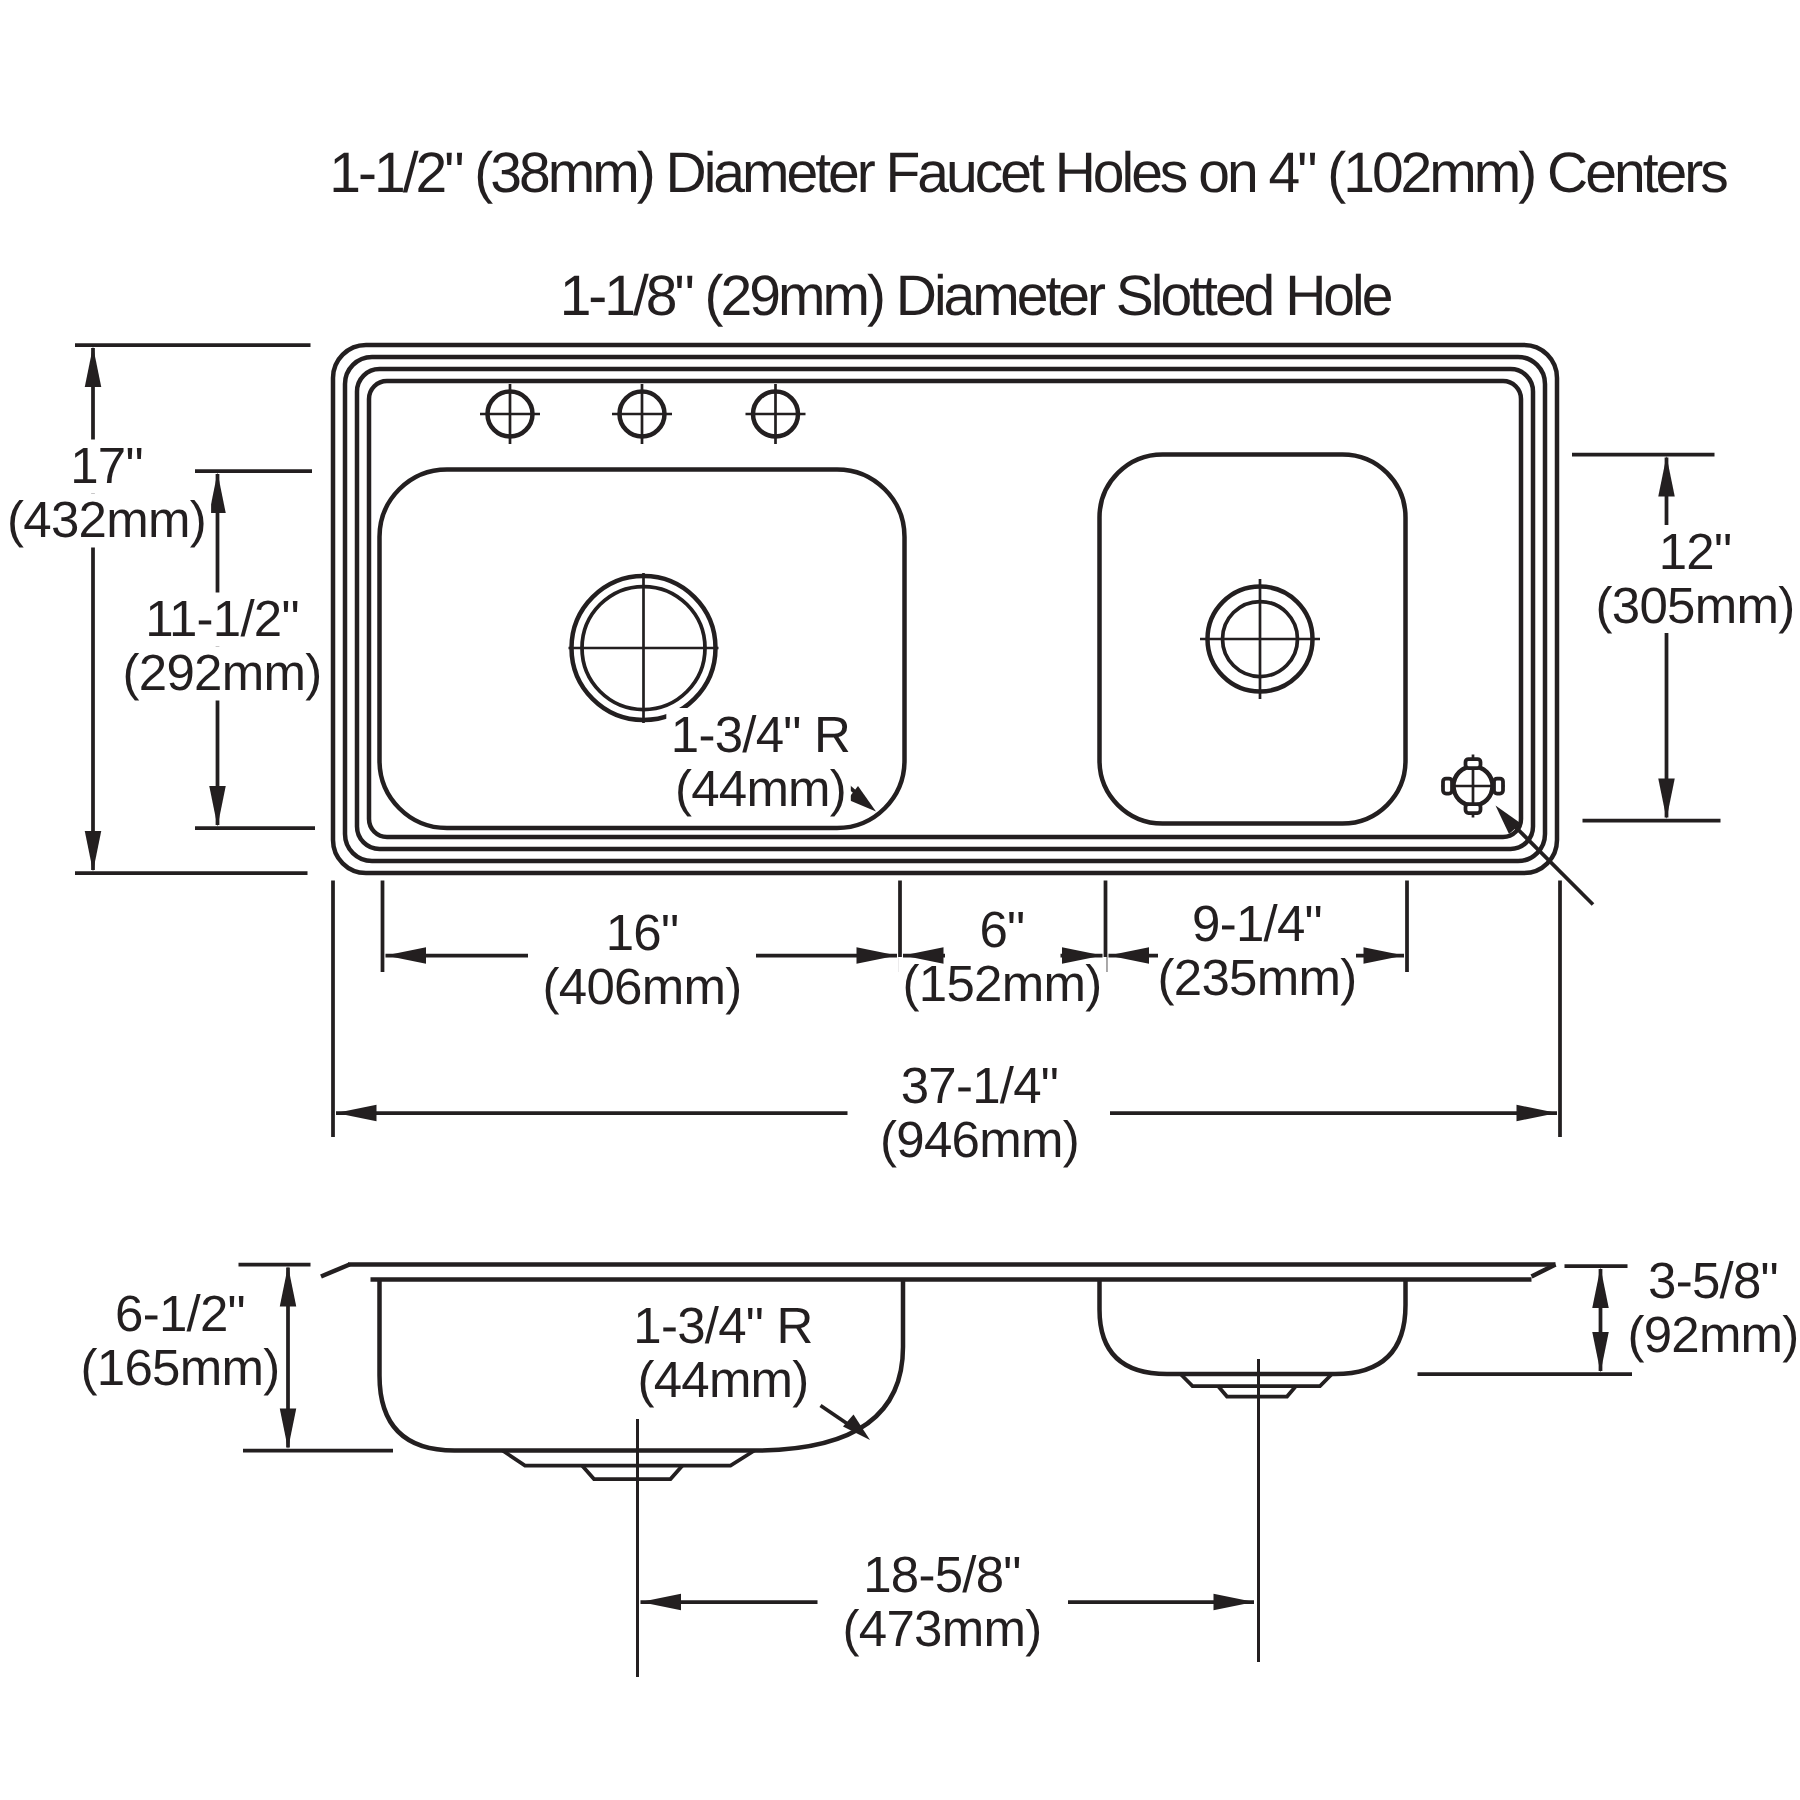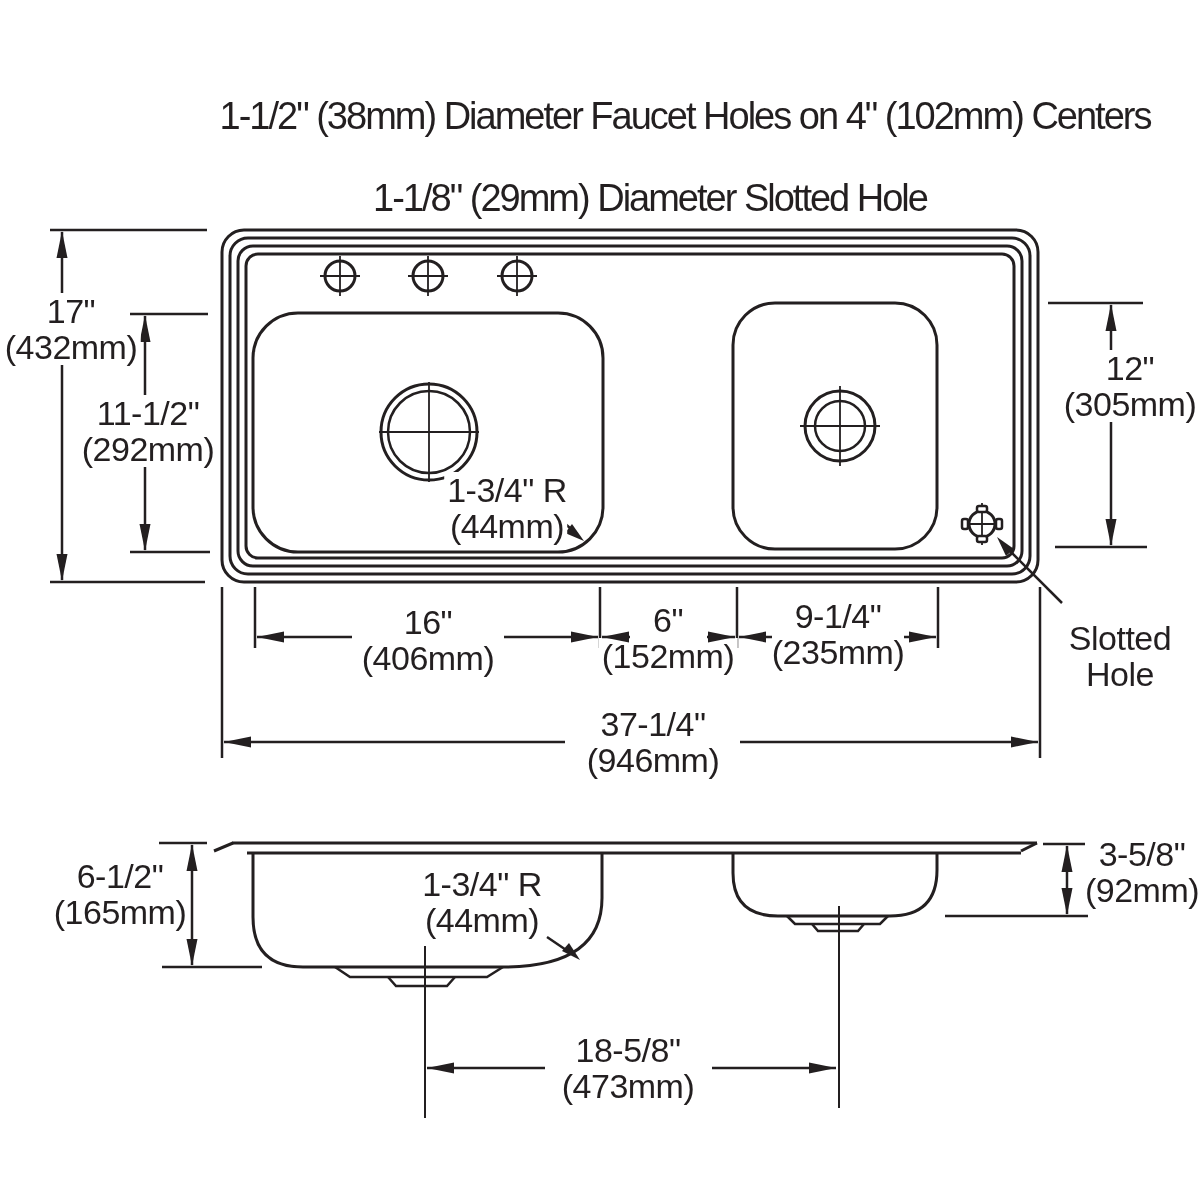--- a/index.html
+++ b/index.html
@@ -198,24 +198,20 @@
   <div class="txt dim" style="left:838px; top:598px;">
     <div>9-1/4"</div>
     <div>(235mm)</div>
   </div>
 
   <div class="txt dim" style="left:653px; top:706px;">
     <div>37-1/4"</div>
     <div>(946mm)</div>
   </div>
 
-  <div class="txt dim" style="left:1120px; top:620px;">
-    <div>Slotted</div>
-    <div>Hole</div>
-  </div>
 
   <div class="txt dim" style="left:120px; top:858px;">
     <div>6-1/2"</div>
     <div>(165mm)</div>
   </div>
 
   <div class="txt dim" style="left:1142px; top:836px;">
     <div>3-5/8"</div>
     <div>(92mm)</div>
   </div>

